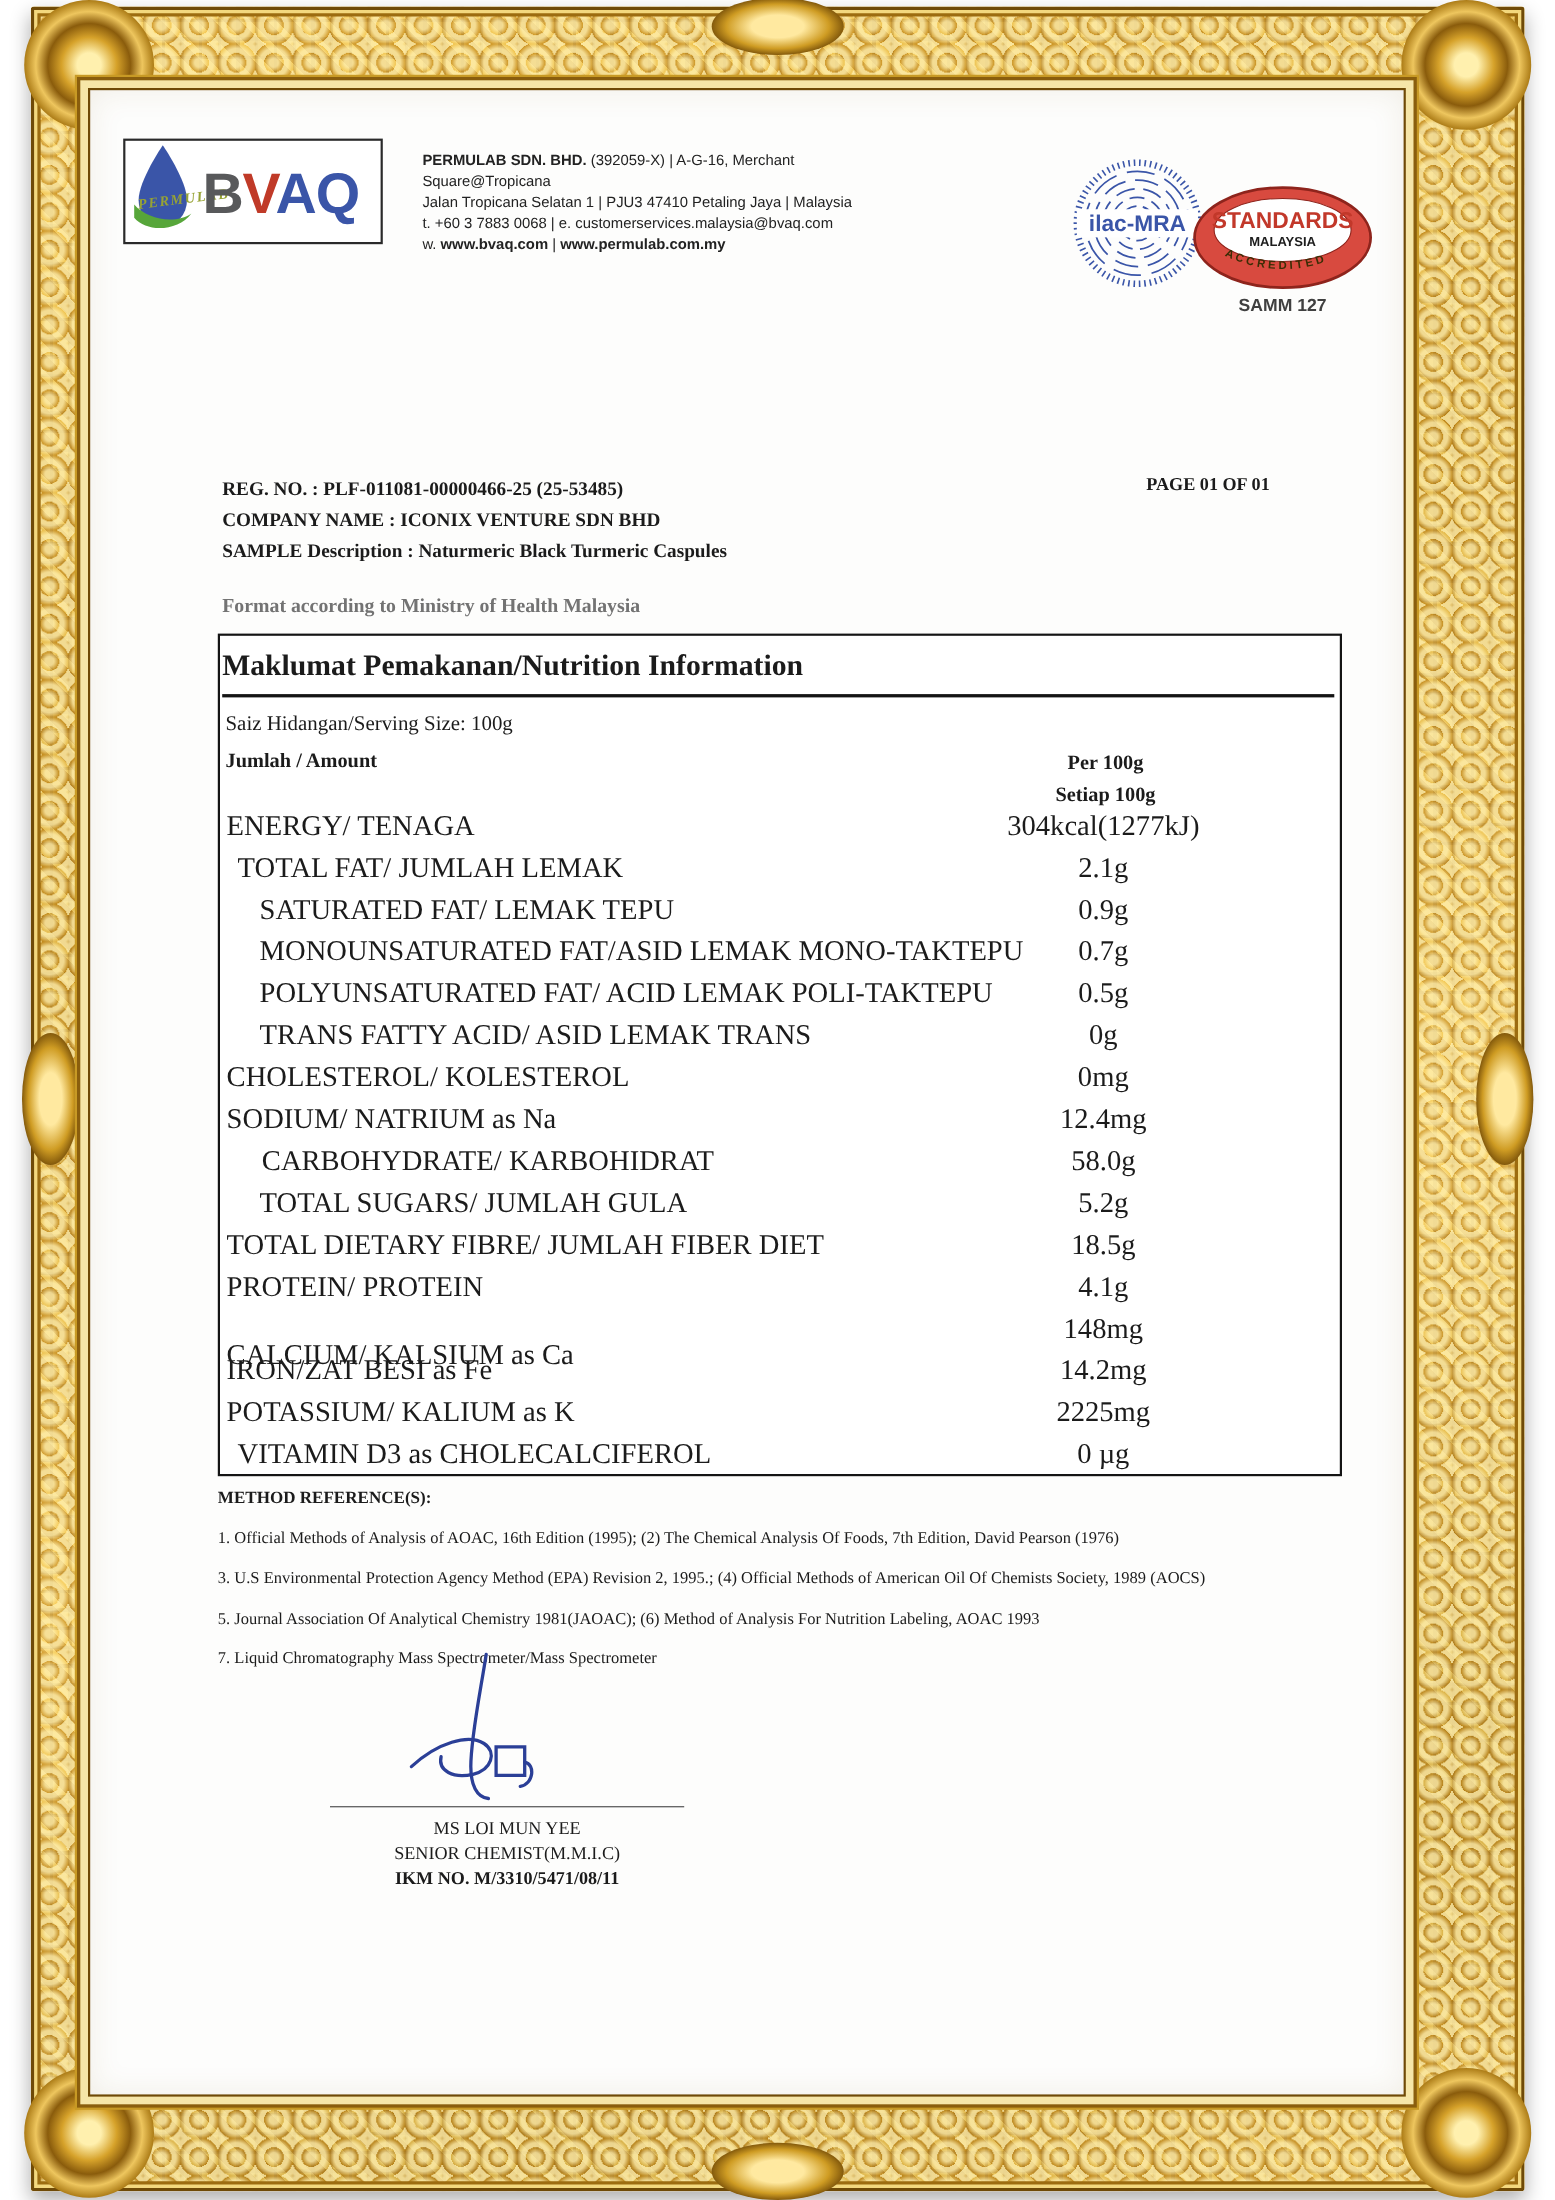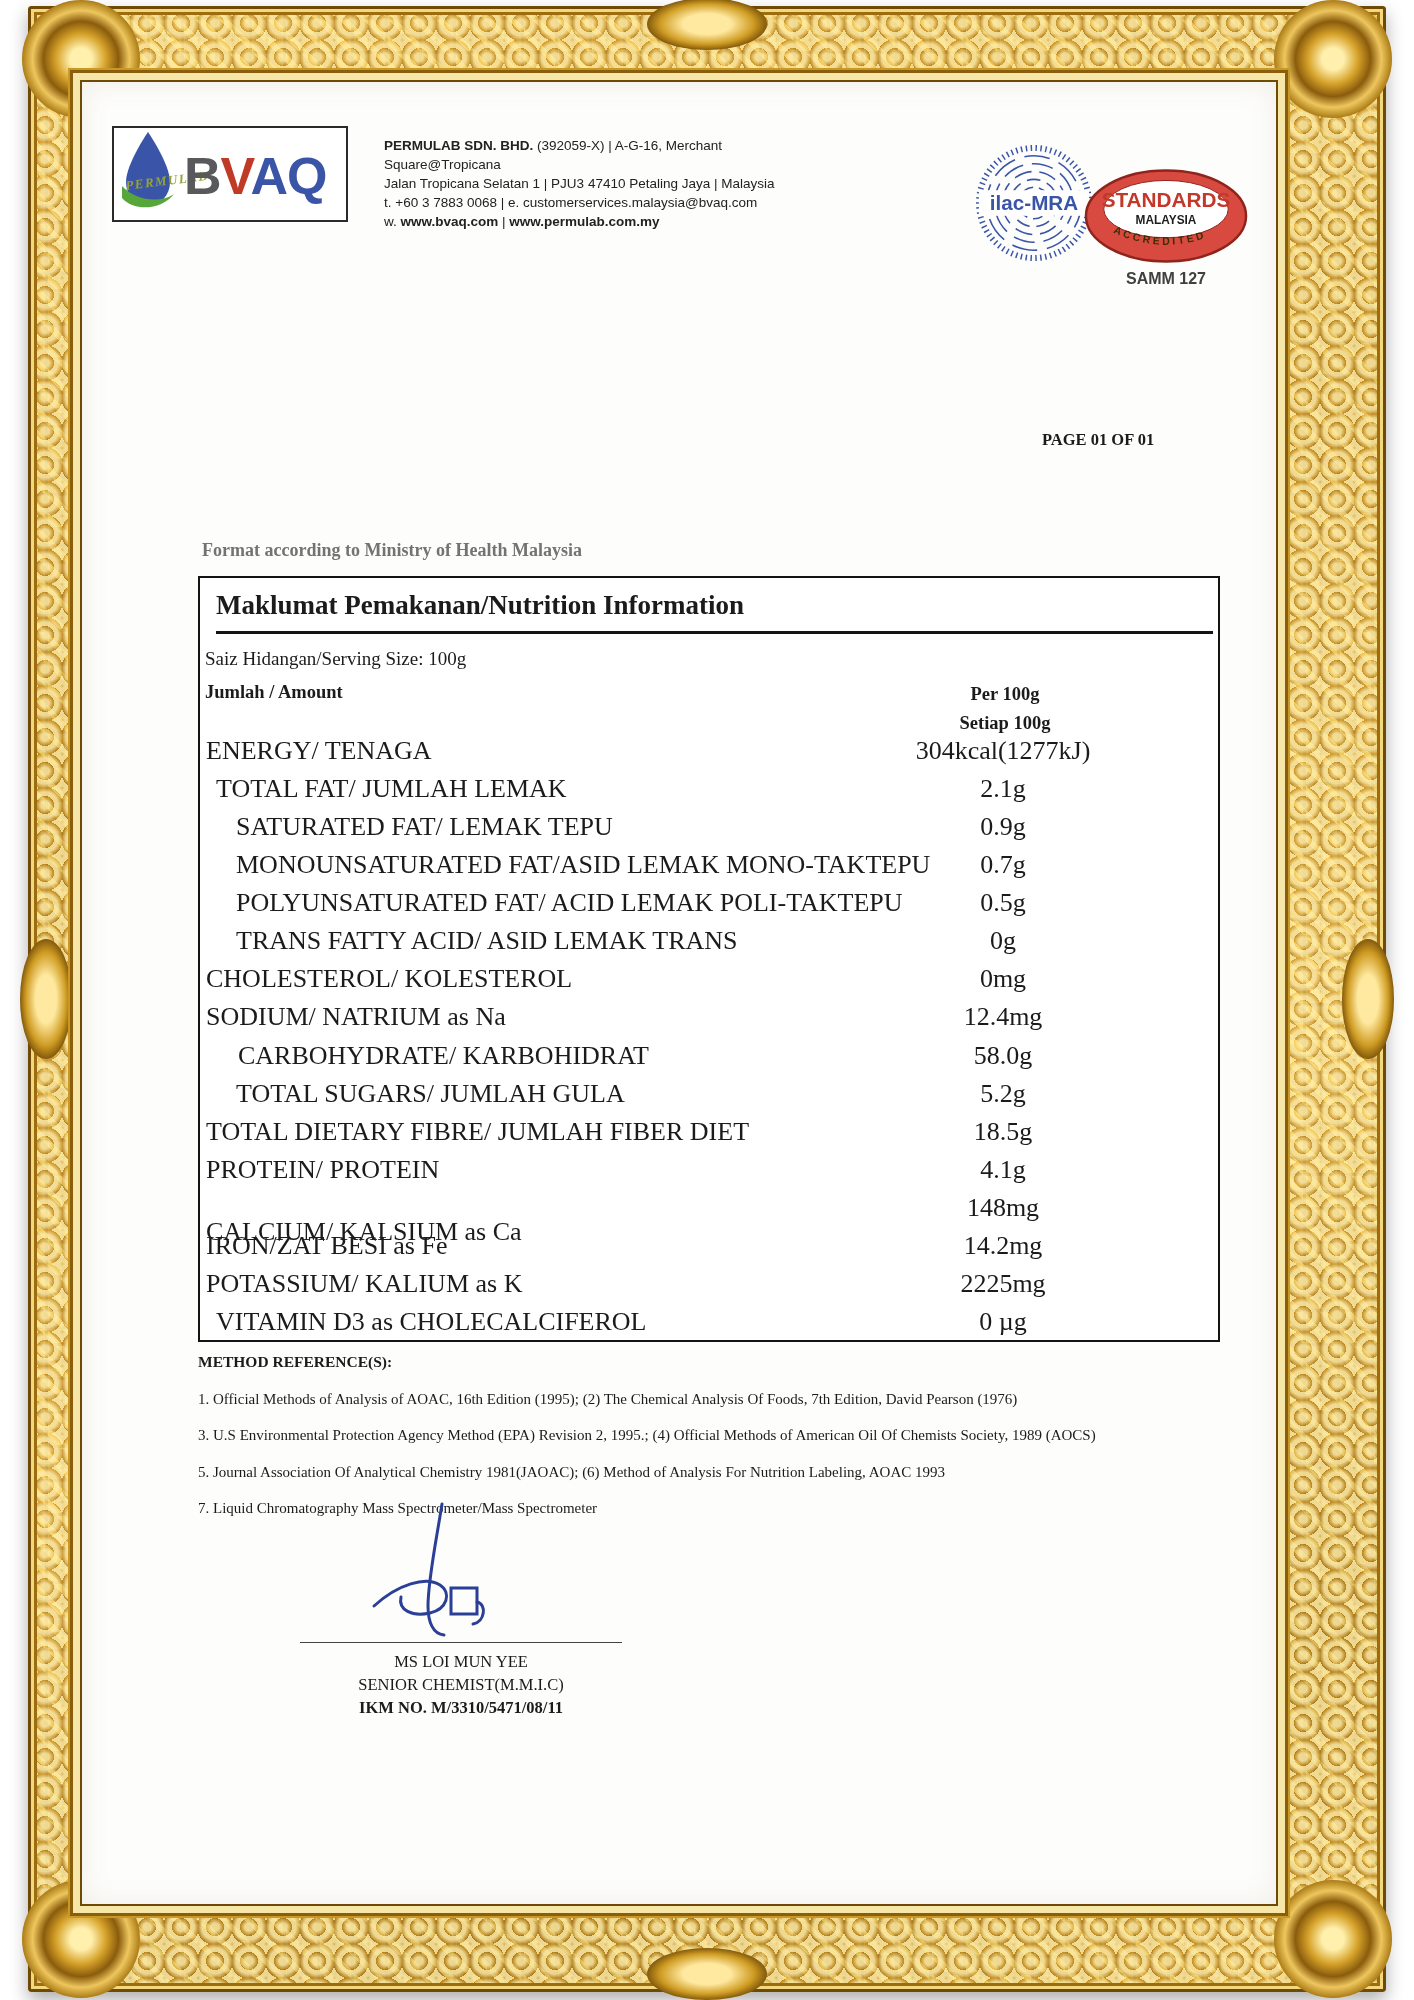--- a/index.html
+++ b/index.html
@@ -43,21 +43,21 @@
   .samm{position:absolute;left:1000px;top:188px;width:168px;text-align:center;
         font-family:"Liberation Sans",sans-serif;font-weight:bold;font-size:16px;color:#404040;}
 
   
   .reg{position:absolute;left:120px;top:348px;font-weight:bold;font-size:17.5px;line-height:28px;}
   .pageno{position:absolute;left:960px;top:348px;width:220px;font-weight:bold;font-size:16.5px;}
   .fmt{position:absolute;left:120px;top:458px;font-weight:bold;font-size:18px;color:#737373;}
 
   
   .ntable{position:absolute;left:116px;top:494px;width:1018px;height:762px;border:2px solid #141414;background:#fff;}
-  .nt-title{position:absolute;left:16px;top:12px;right:5px;font-weight:bold;font-size:27px;
+  .nt-title{position:absolute;left:2px;top:12px;right:5px;font-weight:bold;font-size:27px;
             border-bottom:3.5px solid #141414;padding-bottom:10px;}
   .nt-serving{position:absolute;left:5px;top:70px;font-size:19px;}
   .nt-amount{position:absolute;left:5px;top:104px;font-weight:bold;font-size:18.5px;}
   .nt-col{position:absolute;left:610px;top:102px;width:390px;text-align:center;font-weight:bold;
           font-size:18.5px;line-height:29px;}
   .nt-rows{position:absolute;left:6px;right:6px;top:158px;bottom:8px;display:flex;
            flex-direction:column;justify-content:space-between;}
   .nt-row{position:relative;height:25px;font-size:26px;}
   .nt-row .lbl{position:absolute;left:0;white-space:nowrap;}
   .nt-row .val{position:absolute;left:600px;width:394px;text-align:center;}
@@ -125,20 +125,25 @@
       <text x="85" y="41" text-anchor="middle" font-family="Liberation Sans,sans-serif" font-weight="bold" font-size="21" fill="#c2382a">STANDARDS</text>
       <text x="85" y="58" text-anchor="middle" font-family="Liberation Sans,sans-serif" font-weight="bold" font-size="12" fill="#1d1d1d">MALAYSIA</text>
       <path id="accArc" d="M22 62 Q85 96 148 62" fill="none"></path>
       <text font-family="Liberation Sans,sans-serif" font-weight="bold" font-size="10.5" fill="#3b2d05">
         <textPath href="#accArc" startOffset="8%">A C C R E D I T E D</textPath>
       </text>
     </svg>
   </div>
   <div class="samm">SAMM 127</div>
 
+  <div class="reg">
+    <div>REG. NO. : PLF-011081-00000466-25 (25-53485)</div>
+    <div>COMPANY NAME : ICONIX VENTURE SDN BHD</div>
+    <div>SAMPLE Description : Naturmeric Black Turmeric Caspules</div>
+  </div>
   <div class="pageno">PAGE 01 OF 01</div>
   <div class="fmt">Format according to Ministry of Health Malaysia</div>
 
   <div class="ntable">
     <div class="nt-title">Maklumat Pemakanan/Nutrition Information</div>
     <div class="nt-serving">Saiz Hidangan/Serving Size: 100g</div>
     <div class="nt-amount">Jumlah / Amount</div>
     <div class="nt-col">
       <div>Per 100g</div>
       <div>Setiap 100g</div>

